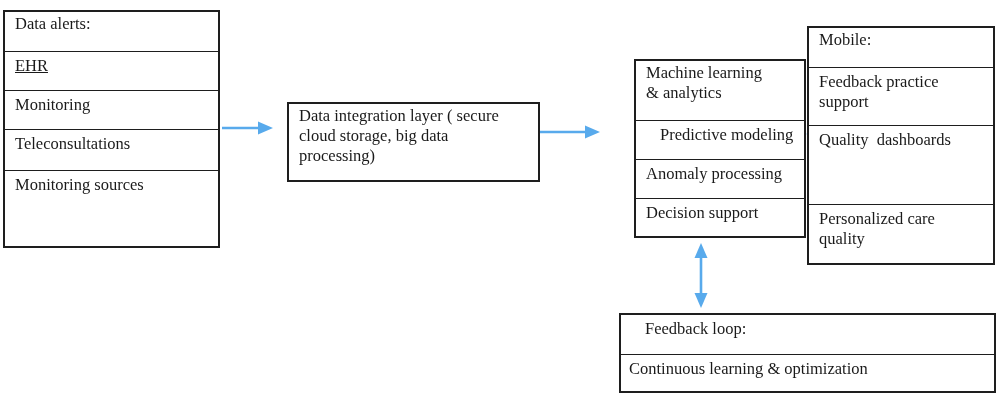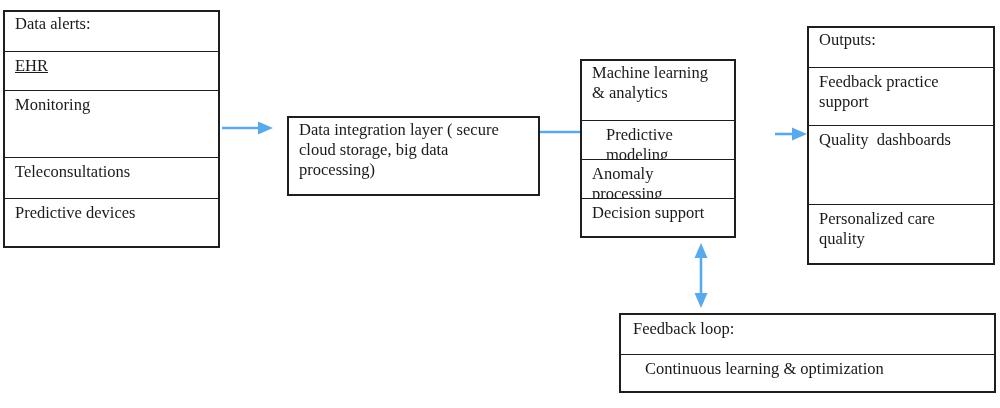--- a/index.html
+++ b/index.html
@@ -66,45 +66,45 @@
       <line x1="701" y1="256" x2="701" y2="295"></line>
       <path d="M701,243 L694.5,258 L707.5,258 Z"></path>
       <path d="M701,308 L694.5,293 L707.5,293 Z"></path>
     </g>
   </svg>
 
   <div class="box" style="left:3px;top:10px;width:217px;height:238px;">
     <div class="cell tight" style="height:39px;">Data alerts:</div>
     <div class="cell sep" style="height:39px;text-decoration:underline;">EHR</div>
     <div class="cell sep" style="height:39px;">Monitoring</div>
-    <div class="cell sep" style="height:41px;margin-top:28px;">Teleconsultations</div>
-    <div class="cell sep grow">Predictive devices</div>
+    <div class="cell sep" style="height:41px;">Teleconsultations</div>
+    <div class="cell sep grow">Monitoring sources</div>
   </div>
 
-  <div class="box" style="left:287px;top:116px;width:253px;height:80px;">
+  <div class="box" style="left:287px;top:102px;width:253px;height:80px;">
     <div class="cell tight grow">Data integration layer ( secure
 cloud storage, big data
 processing)</div>
   </div>
 
-  <div class="box" style="left:580px;top:59px;width:156px;height:179px;">
+  <div class="box" style="left:634px;top:59px;width:172px;height:179px;">
     <div class="cell tight" style="height:59px;">Machine learning
 &amp; analytics</div>
     <div class="cell sep" style="height:39px;padding-left:24px;">Predictive modeling</div>
     <div class="cell sep" style="height:39px;">Anomaly processing</div>
     <div class="cell sep grow">Decision support</div>
   </div>
 
   <div class="box" style="left:807px;top:26px;width:188px;height:239px;">
-    <div class="cell tight" style="height:39px;">Outputs:</div>
+    <div class="cell tight" style="height:39px;">Mobile:</div>
     <div class="cell sep" style="height:58px;">Feedback practice
 support</div>
     <div class="cell sep grow">Quality  dashboards</div>
     <div class="cell sep" style="height:59px;">Personalized care
 quality</div>
   </div>
 
   <div class="box" style="left:619px;top:313px;width:377px;height:80px;">
-    <div class="cell" style="height:39px;padding-left:12px;">Feedback loop:</div>
-    <div class="cell sep grow" style="padding-left:24px;">Continuous learning &amp; optimization</div>
+    <div class="cell" style="height:39px;padding-left:24px;">Feedback loop:</div>
+    <div class="cell sep grow" style="padding-left:8px;">Continuous learning &amp; optimization</div>
   </div>
 
 </div>
 
 </body></html>

